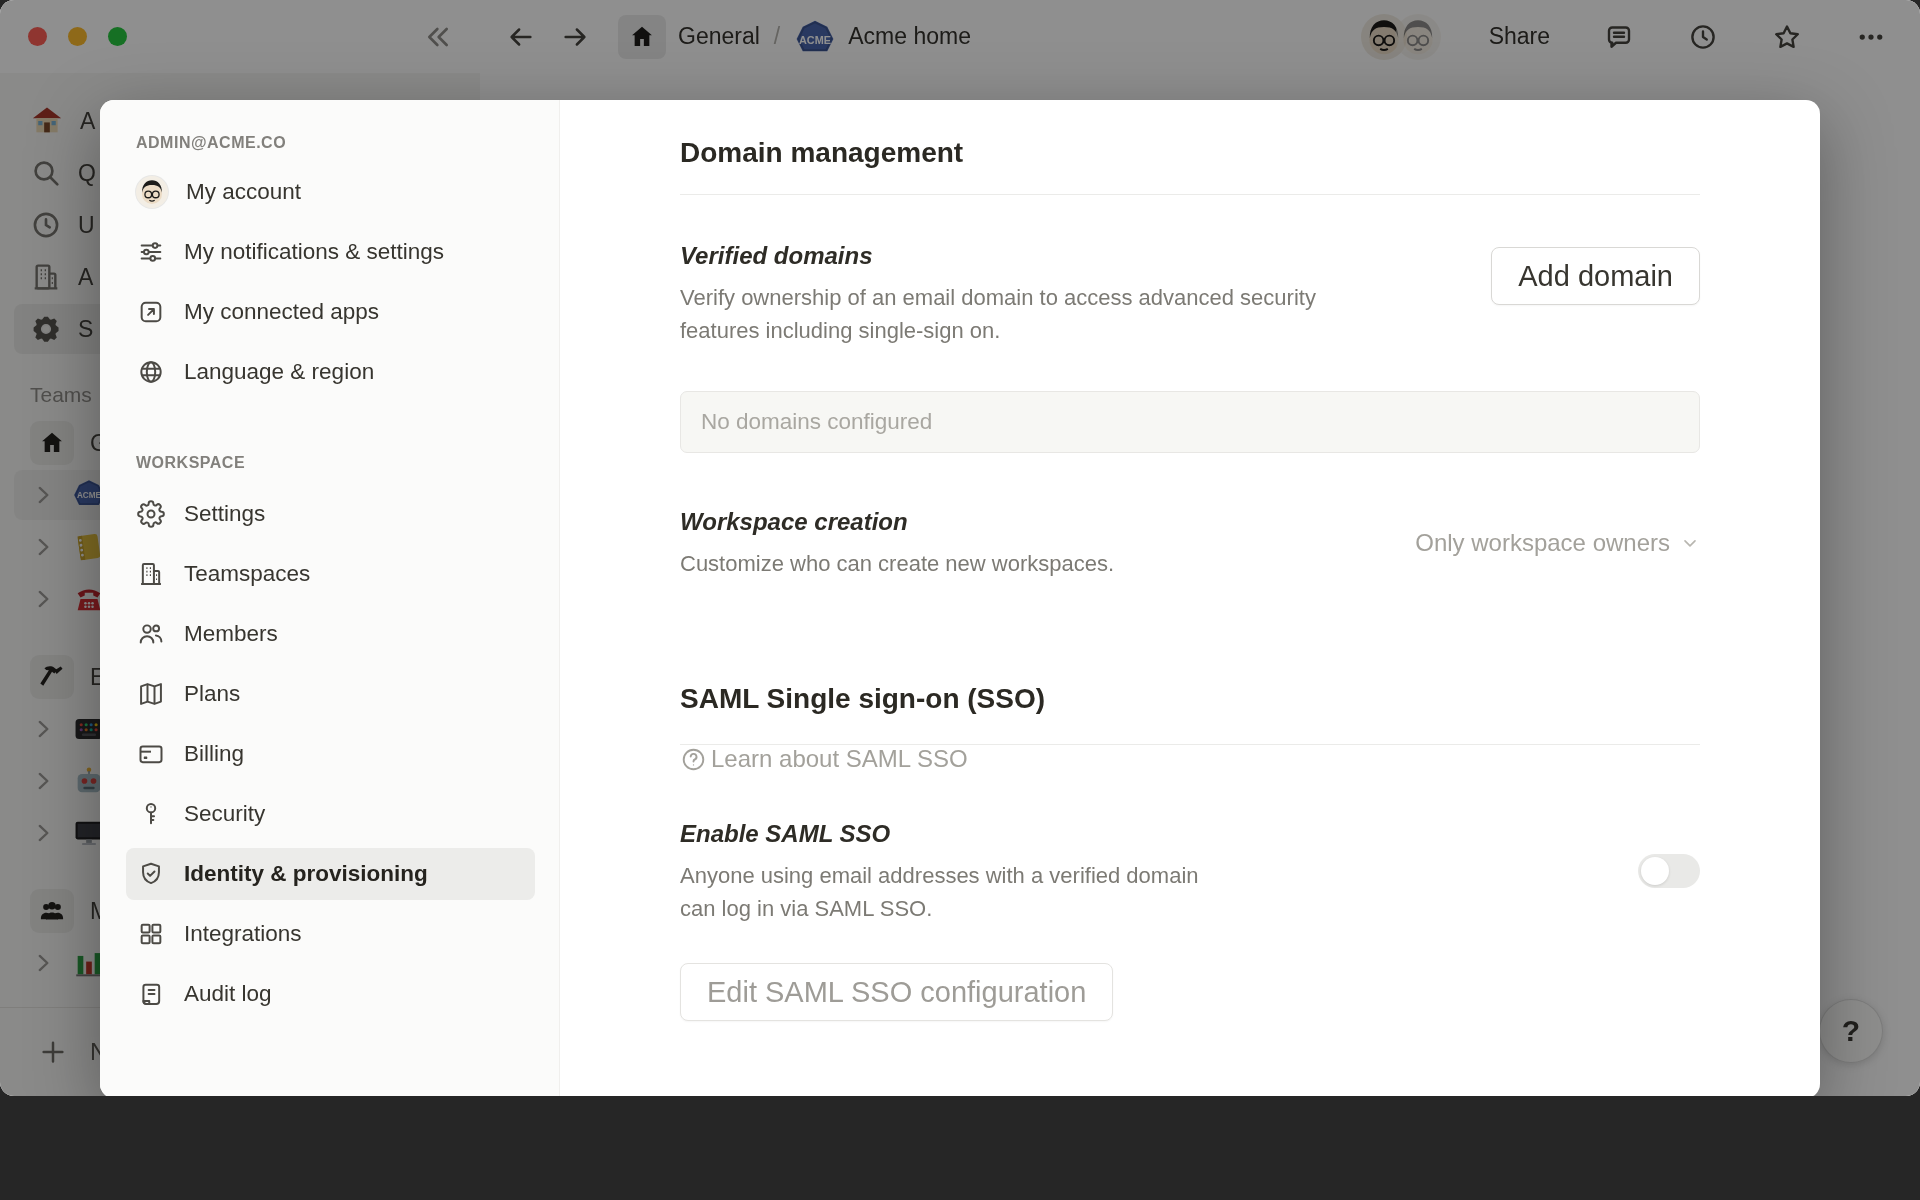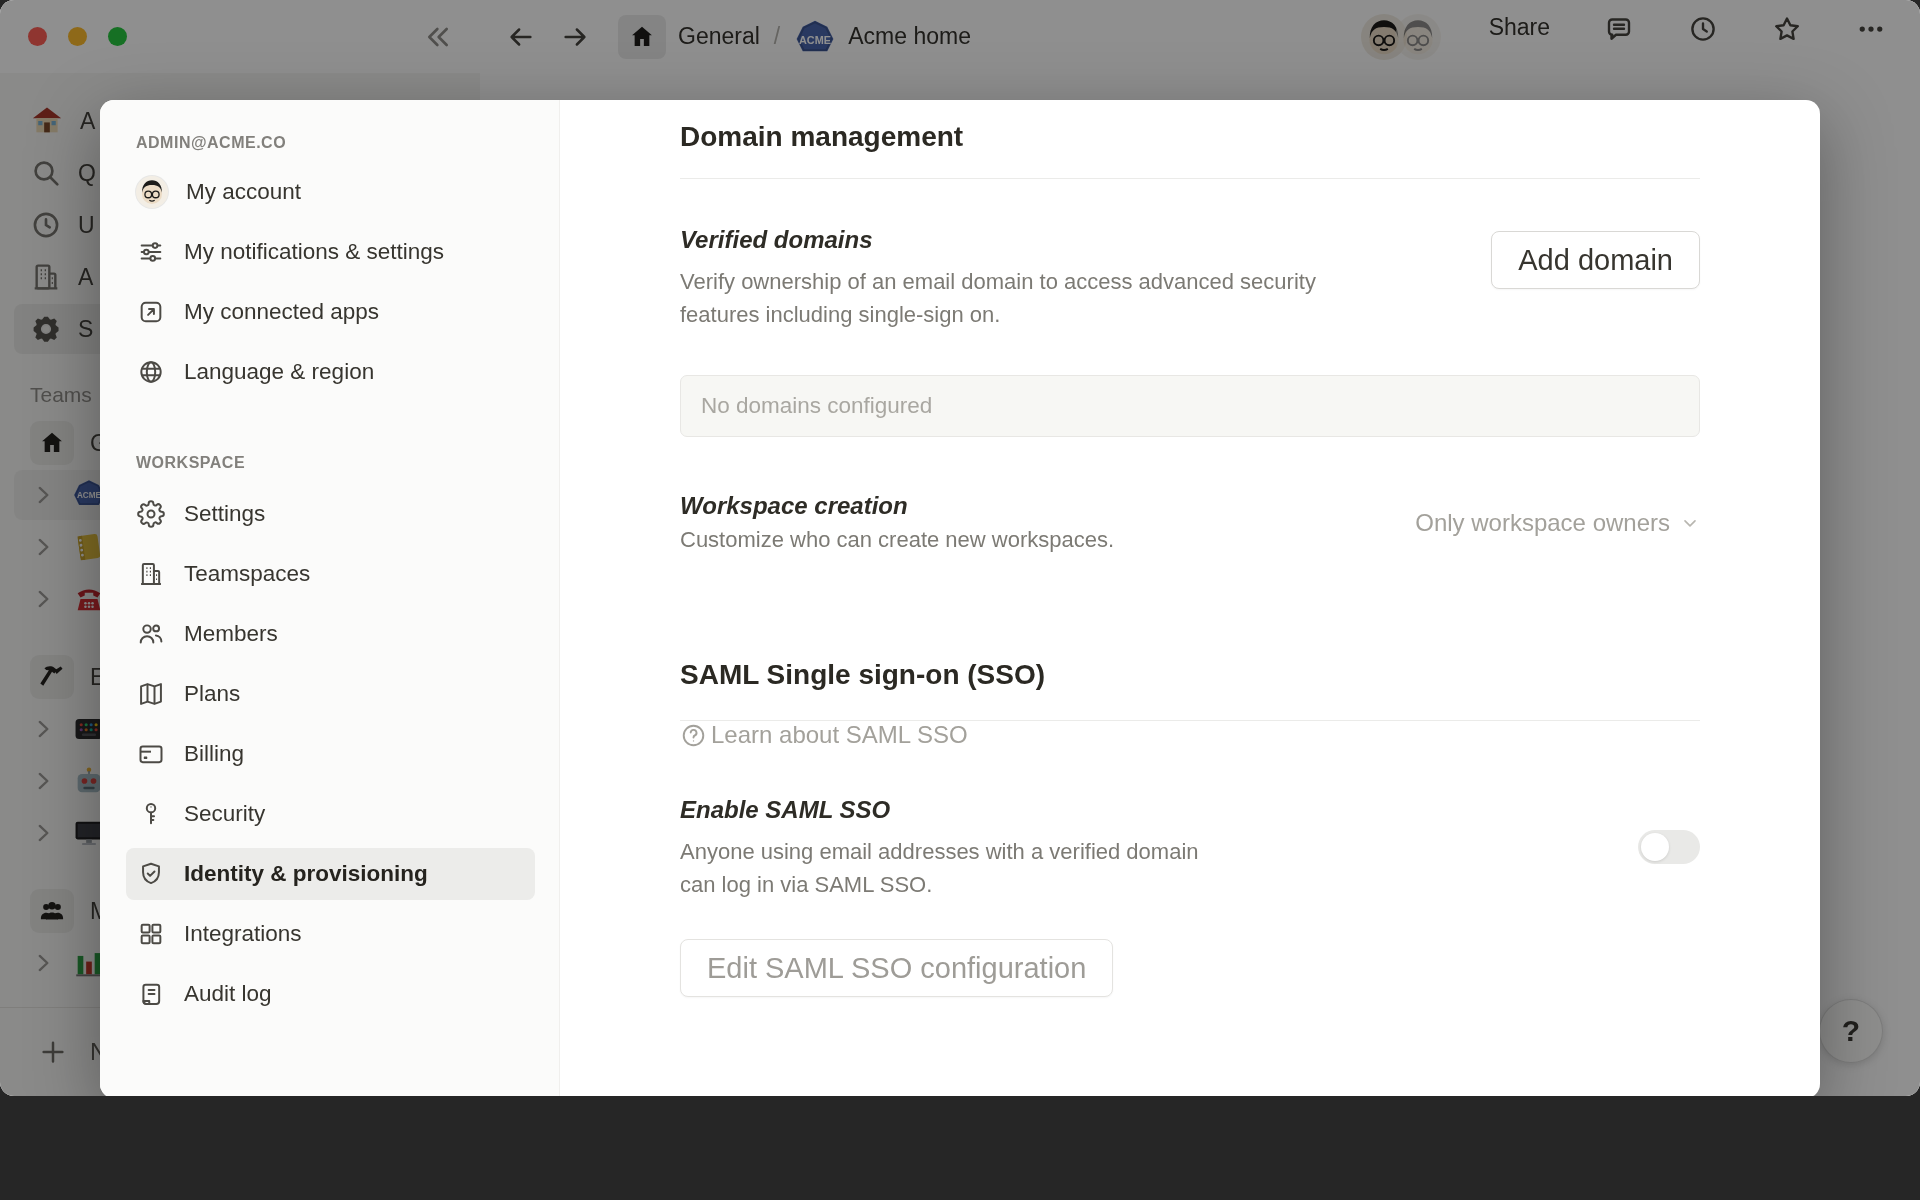--- a/index.html
+++ b/index.html
@@ -13,21 +13,21 @@
   .light.red { background:#ff5f57; } .light.yellow { background:#febc2e; } .light.green { background:#28c840; }
   .tb-icon { width:30px; height:30px; color:#46443f; flex:none; }
   .tb-icon svg { width:100%; height:100%; }
   .collapse { margin-left:295px; color:#8f8d89; width:32px; height:32px; }
   .nav-arrows { display:flex; gap:24px; margin-left:52px; }
   .home-chip { margin-left:28px; width:48px; height:44px; border-radius:8px; background:rgba(0,0,0,0.08); display:flex; align-items:center; justify-content:center; color:#1f1e1b; }
   .home-chip svg { width:28px; height:28px; }
   .crumb-text { font-size:23px; color:#34322d; margin-left:12px; white-space:nowrap; }
   .crumb-sep { font-size:23px; color:#b5b3ae; margin-left:14px; }
   .acme-badge { margin-left:14px; width:42px; height:38px; flex:none; }
-  .tb-right { margin-left:auto; display:flex; gap:54px; }
+  .tb-right { margin-left:auto; display:flex; align-items:center; gap:54px; }
   .avatars { display:flex; margin-right:-6px; }
   .avatar { width:46px; height:46px; border-radius:50%; overflow:hidden; background:#f1ece2; }
   .avatar svg { width:100%; height:100%; }
   .avatar.faded { margin-left:-12px; opacity:0.5; }
   .share { font-size:23px; color:#34322d; }
 
   
   .app-sidebar { position:absolute; top:73px; left:0; bottom:0; width:480px; background:#f7f7f5; padding-top:22px; display:flex; flex-direction:column; z-index:1; }
   .srow { display:flex; align-items:center; height:50px; margin:1px 14px; padding-left:16px; border-radius:8px; gap:16px; flex:none; }
   .srow.sel { background:rgba(0,0,0,0.06); }
@@ -61,21 +61,21 @@
   .mnav-label.second { margin-top:56px; margin-bottom:14px; }
   .mitem { display:flex; align-items:center; gap:18px; height:52px; padding:0 10px; border-radius:8px; margin-bottom:8px; }
   .mitem.sel { background:#ececea; }
   .mitem .micon { width:30px; height:30px; color:#4c4a45; flex:none; display:flex; align-items:center; justify-content:center; }
   .mitem .micon svg { width:28px; height:28px; }
   .mitem .micon.av { width:32px; height:32px; border-radius:50%; overflow:hidden; background:#f3eee5; box-shadow:0 0 0 1px rgba(0,0,0,0.08); }
   .mitem .micon.av svg { width:32px; height:32px; }
   .mlabel { font-size:22.5px; color:#37352f; white-space:nowrap; }
   .mitem.sel .mlabel { font-weight:700; color:#25231e; }
 
-  .mcontent { flex:1; padding:16px 120px 0 120px; }
+  .mcontent { flex:1; padding:32px 120px 0 120px; }
   .h1 { font-size:28px; font-weight:700; color:#2b2923; line-height:42px; }
   .hr { border-top:1px solid #ebebe9; margin-top:20px; }
   .sect { display:flex; justify-content:space-between; margin-top:44px; }
   .h2 { font-size:24px; font-weight:700; color:#2e2c26; line-height:34px;font-style:italic; }
   .desc { margin-top:8px; font-size:22px; color:#7c7a74; line-height:33px; }
   .desc.w1 { max-width:690px; }
   .desc.w2 { max-width:555px; }
   .btn { align-self:flex-start; margin-top:8px; font-size:29px; color:#37352f; background:#ffffff; border:1px solid #d9d8d5; border-radius:8px; height:58px; padding:0 26px; display:flex; align-items:center; box-shadow:0 1px 2px rgba(0,0,0,0.04); cursor:pointer; font-family:inherit; }
   .btn.muted { margin-top:38px; color:#9e9c97; border-color:#e4e3e0; }
   .domain-box { margin-top:44px; height:62px; background:#f7f7f4; border:1px solid #e8e7e4; border-radius:7px; display:flex; align-items:center; padding:0 20px; }
@@ -560,21 +560,21 @@
         <button class="btn">Add domain</button>
       </div>
 
       <div class="domain-box">
         <span class="placeholder">No domains configured</span>
       </div>
 
       <div class="sect" style="margin-top:52px">
         <div>
           <div class="h2">Workspace creation</div>
-          <div class="desc" style="margin-top:0">Customize who can create new workspaces.</div>
+          <div class="desc" style="margin-top:8px">Customize who can create new workspaces.</div>
         </div>
         <div class="dropdown">
           <span>Only workspace owners</span>
           <svg viewBox="0 0 24 24" fill="none" stroke="currentColor" stroke-width="2" stroke-linecap="round" stroke-linejoin="round">
               <path d="M6 9.5l6 6 6-6"></path>
             </svg>
         </div>
       </div>
 
       <div class="h1" style="margin-top:98px">SAML Single sign-on (SSO)</div>

